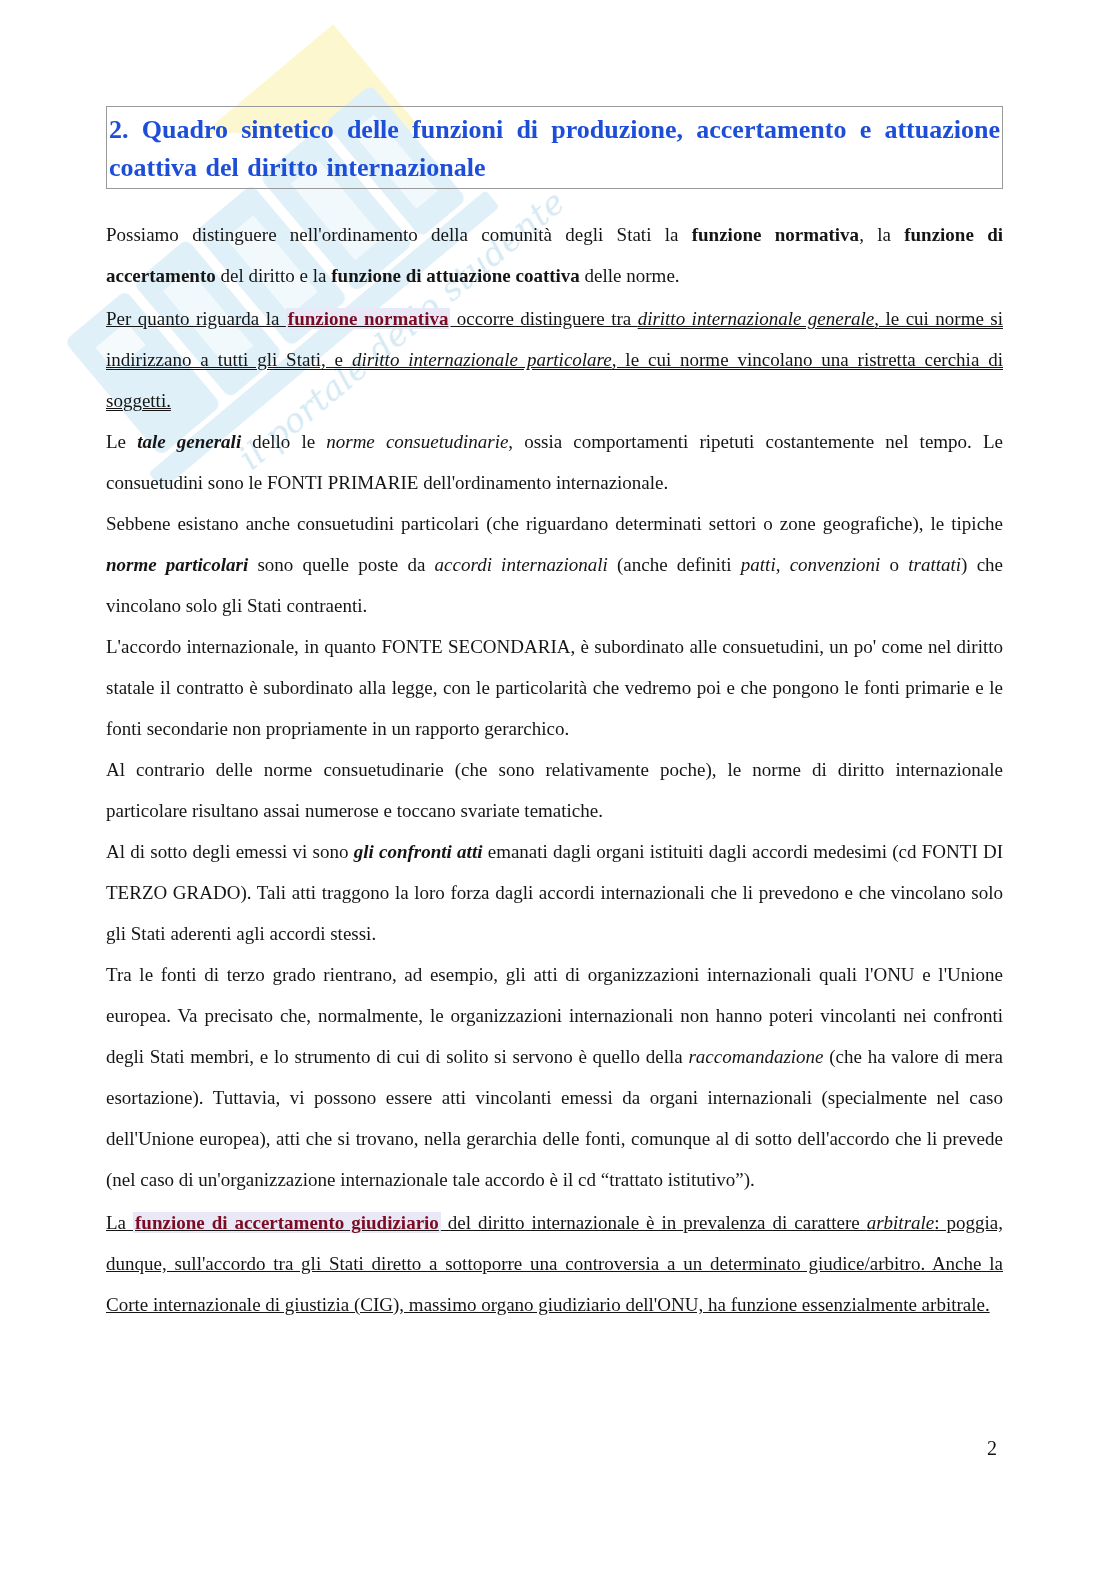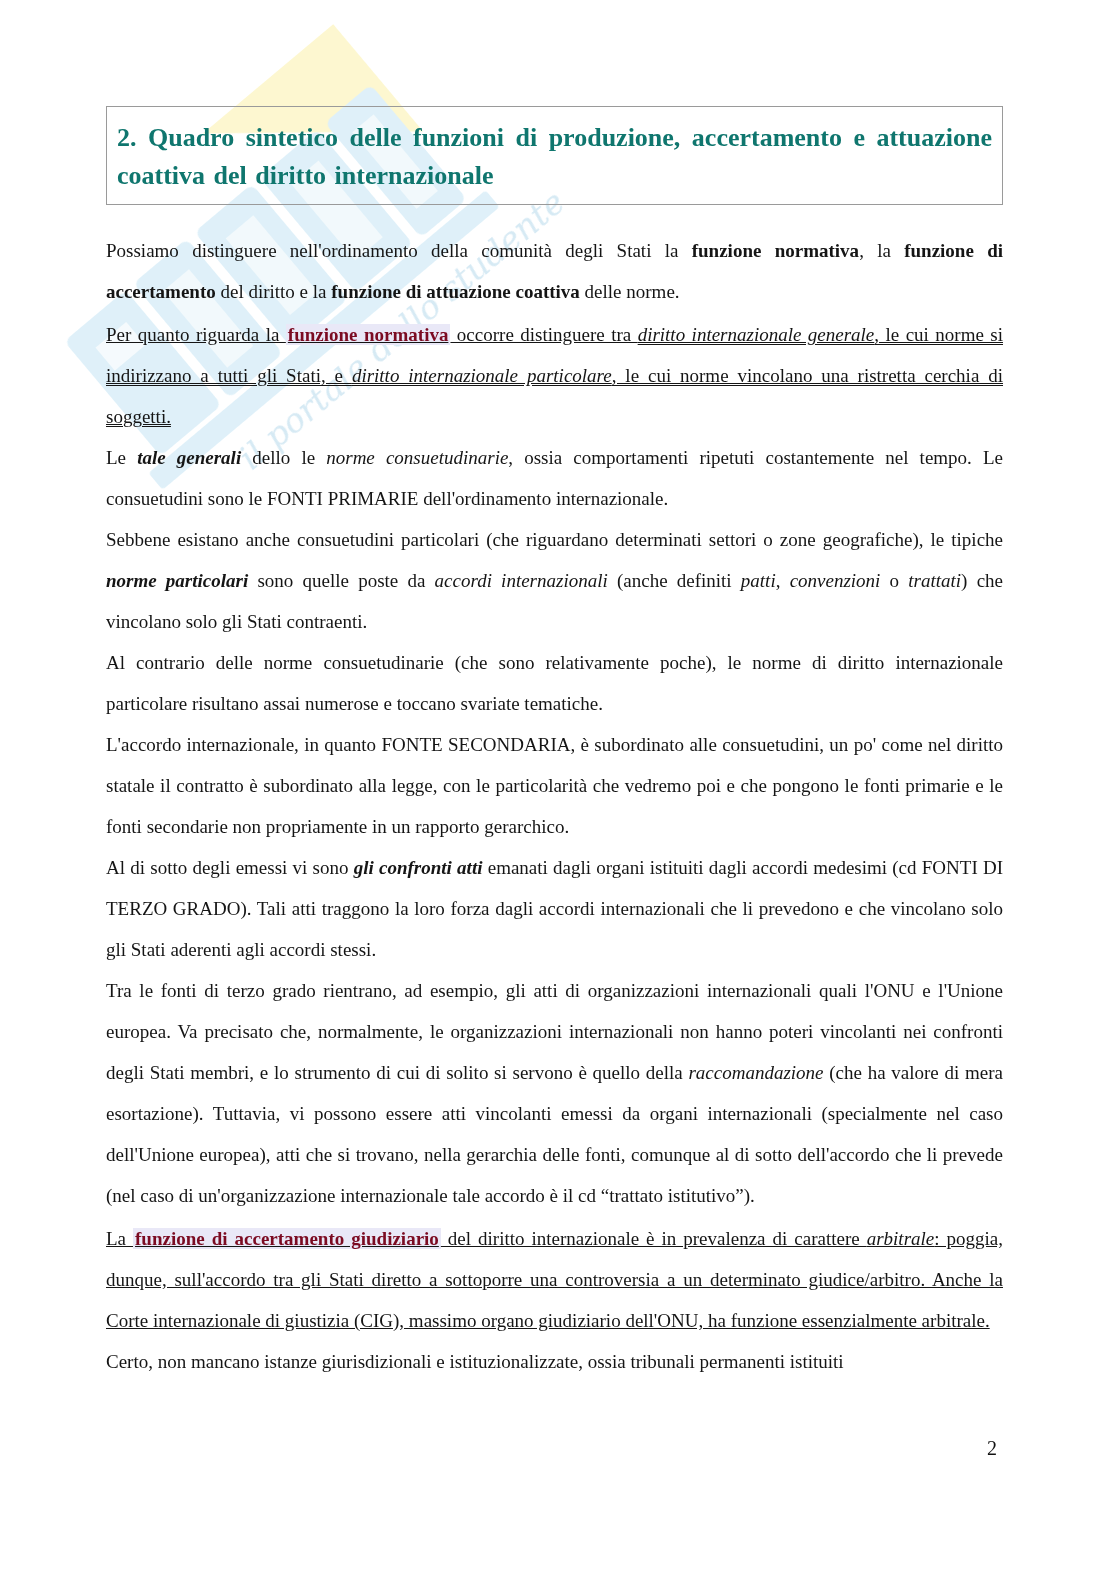--- a/index.html
+++ b/index.html
@@ -14,26 +14,26 @@
     .watermark { position: absolute; left: 0; top: 0; width: 1116px; height: 1579px; pointer-events: none; z-index: 0; }
     .content { position: absolute; left: 106px; top: 106px; width: 897px; z-index: 1; }
     .heading-box {
       border: 1px solid #9a9a9a;
       padding: 4px 2px 1px 2px;
       box-sizing: border-box;
       width: 897px;
       margin: 0;
     }
     .heading {
-      margin: 8px;
+      margin: 0;
       font-family: "Liberation Serif", "DejaVu Serif", serif;
       font-weight: bold;
       font-size: 26px;
       line-height: 38px;
-      color: #0f766e;
+      color: #1d4ed8;
       text-align: justify;
       text-align-last: left;
       word-spacing: 2px;
     }
     .body-text { margin-top: 25px; }
     .para {
       margin: 0;
       font-size: 19px;
       line-height: 41px;
       text-align: justify;
@@ -82,23 +82,22 @@
   <div class="content">
     <div class="heading-box">
       <h2 class="heading">2. Quadro sintetico delle funzioni di produzione, accertamento e attuazione coattiva del diritto internazionale</h2>
     </div>
 
     <div class="body-text" id="body-text">
         <p class="para"><span>Possiamo distinguere nell'ordinamento della comunità degli Stati la </span><span class="b">funzione normativa</span><span>, la </span><span class="b">funzione di accertamento</span><span> del diritto e la </span><span class="b">funzione di attuazione coattiva</span><span> delle norme.</span></p>
         <p class="para gap-before"><span>Per quanto riguarda la </span><span class="hl">funzione normativa</span><span> occorre distinguere tra </span><span class="i u">diritto internazionale generale</span><span class="u">, le cui norme si indirizzano a tutti gli Stati, e </span><span class="i u">diritto internazionale particolare</span><span class="u">, le cui norme vincolano una ristretta cerchia di soggetti.</span></p>
         <p class="para"><span>Le </span><span class="b i">tale generali</span><span> dello le </span><span class="i">norme consuetudinarie</span><span>, ossia comportamenti ripetuti costantemente nel tempo. Le consuetudini sono le FONTI PRIMARIE dell'ordinamento internazionale.</span></p>
         <p class="para"><span>Sebbene esistano anche consuetudini particolari (che riguardano determinati settori o zone geografiche), le tipiche </span><span class="b i">norme particolari</span><span> sono quelle poste da </span><span class="i">accordi internazionali</span><span> (anche definiti </span><span class="i">patti</span><span>, </span><span class="i">convenzioni</span><span> o </span><span class="i">trattati</span><span>) che vincolano solo gli Stati contraenti.</span></p>
+        <p class="para"><span>L'accordo internazionale, in quanto FONTE SECONDARIA, è subordinato alle consuetudini, un po' come nel diritto statale il contratto è subordinato alla legge, con le particolarità che vedremo poi e che pongono le fonti primarie e le fonti secondarie non propriamente in un rapporto gerarchico.</span></p>
         <p class="para"><span>Al contrario delle norme consuetudinarie (che sono relativamente poche), le norme di diritto internazionale particolare risultano assai numerose e toccano svariate tematiche.</span></p>
-        <p class="para"><span>L'accordo internazionale, in quanto FONTE SECONDARIA, è subordinato alle consuetudini, un po' come nel diritto statale il contratto è subordinato alla legge, con le particolarità che vedremo poi e che pongono le fonti primarie e le fonti secondarie non propriamente in un rapporto gerarchico.</span></p>
         <p class="para"><span>Al di sotto degli emessi vi sono </span><span class="b i">gli confronti atti</span><span> emanati dagli organi istituiti dagli accordi medesimi (cd FONTI DI TERZO GRADO). Tali atti traggono la loro forza dagli accordi internazionali che li prevedono e che vincolano solo gli Stati aderenti agli accordi stessi.</span></p>
         <p class="para"><span>Tra le fonti di terzo grado rientrano, ad esempio, gli atti di organizzazioni internazionali quali l'ONU e l'Unione europea. Va precisato che, normalmente, le organizzazioni internazionali non hanno poteri vincolanti nei confronti degli Stati membri, e lo strumento di cui di solito si servono è quello della </span><span class="i">raccomandazione</span><span> (che ha valore di mera esortazione). Tuttavia, vi possono essere atti vincolanti emessi da organi internazionali (specialmente nel caso dell'Unione europea), atti che si trovano, nella gerarchia delle fonti, comunque al di sotto dell'accordo che li prevede (nel caso di un'organizzazione internazionale tale accordo è il cd “trattato istitutivo”).</span></p>
         <p class="para gap-before"><span>La </span><span class="hl">funzione di accertamento giudiziario</span><span> del diritto internazionale è in prevalenza di carattere </span><span class="i">arbitrale</span><span>: poggia, dunque, sull'accordo tra gli Stati diretto a sottoporre una controversia a un determinato giudice/arbitro. Anche la Corte internazionale di giustizia (CIG), massimo organo giudiziario dell'ONU, ha funzione essenzialmente arbitrale.</span></p>
-        <p class="para"><span>Certo, non mancano istanze giurisdizionali e istituzionalizzate, ossia tribunali permanenti istituiti</span></p>
       </div>
   </div>
 
   <div class="page-number">2</div>
 </div>
 
 </body></html>

